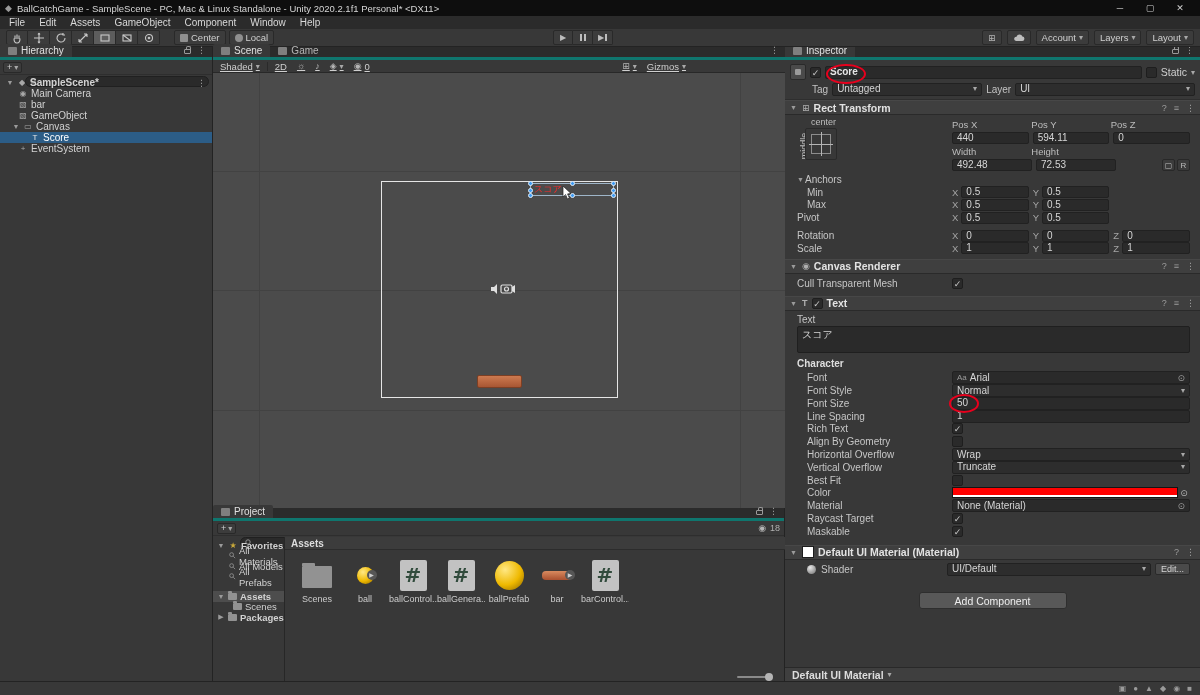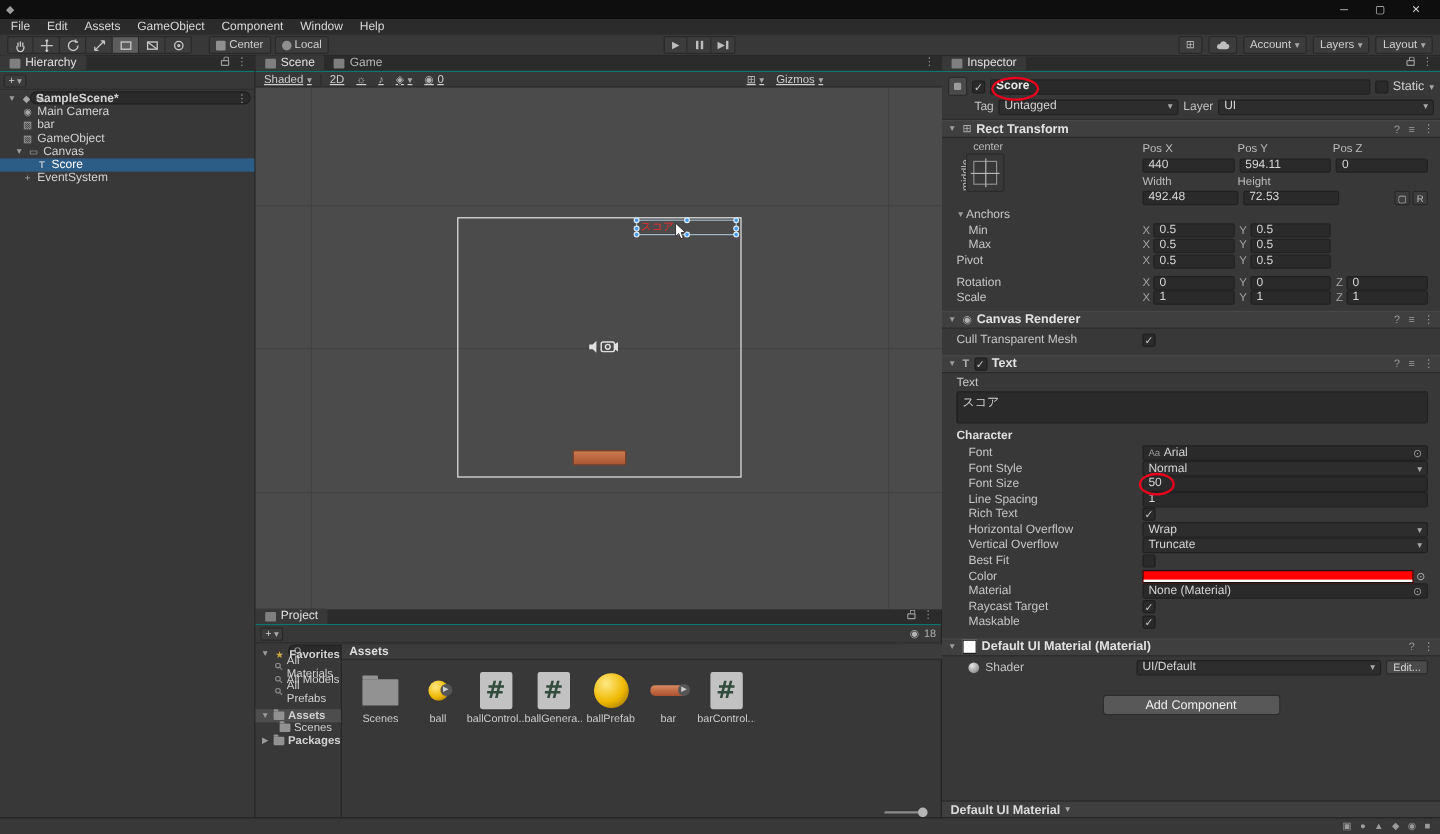--- a/index.html
+++ b/index.html
@@ -35,21 +35,21 @@
   .play-btn { width:20px; height:15px; background:#3c3c3c; border:1px solid #292929; border-left-width:0;
               display:flex; align-items:center; justify-content:center; color:#bdbdbd; font-size:8px; }
   .play-btn:first-child { border-left-width:1px; border-radius:2px 0 0 2px; }
   .play-btn:last-child { border-radius:0 2px 2px 0; }
   .pause-bars { display:flex; gap:2px; } .pause-bars i { width:2px; height:7px; background:#bdbdbd; }
   .step-bar { width:2px; height:7px; background:#bdbdbd; margin-left:1px; }
   .tb-right { margin-left:auto; display:flex; align-items:center; gap:5px; margin-right:6px; }
   .dda { color:#a8a8a8; font-size:8px; }
 
   
-  .ptabs { height:13px; background:#2b2b2b; display:flex; align-items:flex-end; border-bottom:1px solid #0f766e; }
+  .ptabs { height:13px; background:#2b2b2b; display:flex; align-items:flex-end; border-bottom:3px solid #0f766e; }
   .tab { height:13px; padding:0 8px; display:flex; align-items:center; gap:4px; font-size:10px; color:#b5b5b5; }
   .tab.active { background:#383838; color:#e0e0e0; border-radius:2px 2px 0 0; }
   .tabico { width:9px; height:8px; background:#7f7f7f; border-radius:1px; }
   .tabbar-right { margin-left:auto; display:flex; align-items:center; gap:6px; padding:0 6px 2px 0; color:#9a9a9a; }
   .menuico { font-size:9px; color:#9a9a9a; }
   .lockico { width:7px; height:5px; background:transparent; border:1px solid #9a9a9a; border-radius:1px;
              position:relative; margin-top:2px; }
   .lockico::before { content:""; position:absolute; top:-4px; left:1px; width:3px; height:3px;
              border:1px solid #9a9a9a; border-bottom:none; border-radius:2px 2px 0 0; }
   .field { background:#2a2a2a; border:1px solid #212121; border-radius:2px; color:#d5d5d5; padding:0 4px;
@@ -190,20 +190,21 @@
   .annot-size { left:-4px; top:-4px; width:30px; height:19px; }
   .textarea { margin:0 10px 2px 12px; height:27px; background:#2a2a2a; border:1px solid #1f1f1f; border-radius:2px;
               padding:1px 4px; font-size:10px; color:#d5d5d5; }
   .cursor-svg { position:absolute; left:349px; top:113px; }
 </style>
 </head>
 <body>
 
 <div class="titlebar abs">
   <span class="unity-logo">◆</span>
+  <span>BallCatchGame - SampleScene - PC, Mac &amp; Linux Standalone - Unity 2020.2.1f1 Personal* &lt;DX11&gt;</span>
   <span class="win-controls">
     <span class="win-btn">─</span>
     <span class="win-btn">▢</span>
     <span class="win-btn close">✕</span>
   </span>
 </div>
 
 <div class="menubar abs">
   <span class="menu-item">File</span>
   <span class="menu-item">Edit</span>
@@ -807,20 +808,24 @@
   </div>
   <div class="irow">
     <span class="ilabel sub">Line Spacing</span>
     <div class="field ifield">1</div>
   </div>
   <div class="irow">
     <span class="ilabel sub">Rich Text</span>
     <span class="check">✓</span>
   </div>
   <div class="irow">
+    <span class="ilabel sub">Align By Geometry</span>
+    <span class="check"></span>
+  </div>
+  <div class="irow">
     <span class="ilabel sub">Horizontal Overflow</span>
     <div class="dd ifield">
       <span>Wrap</span>
         <span class="dda">▾</span>
     </div>
   </div>
   <div class="irow">
     <span class="ilabel sub">Vertical Overflow</span>
     <div class="dd ifield">
       <span>Truncate</span>

